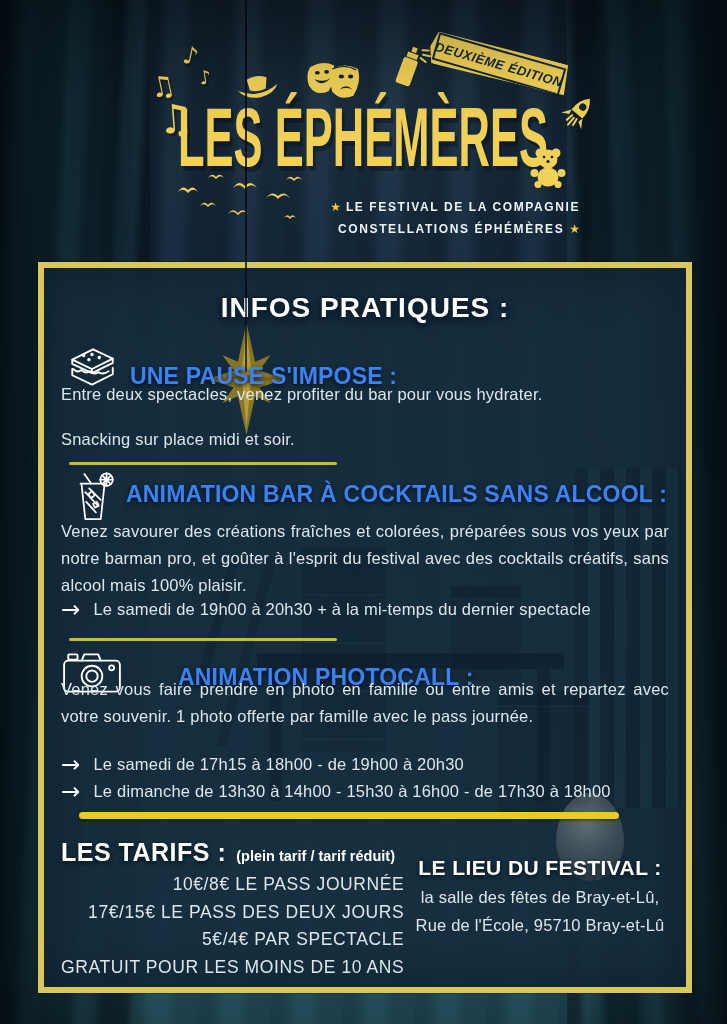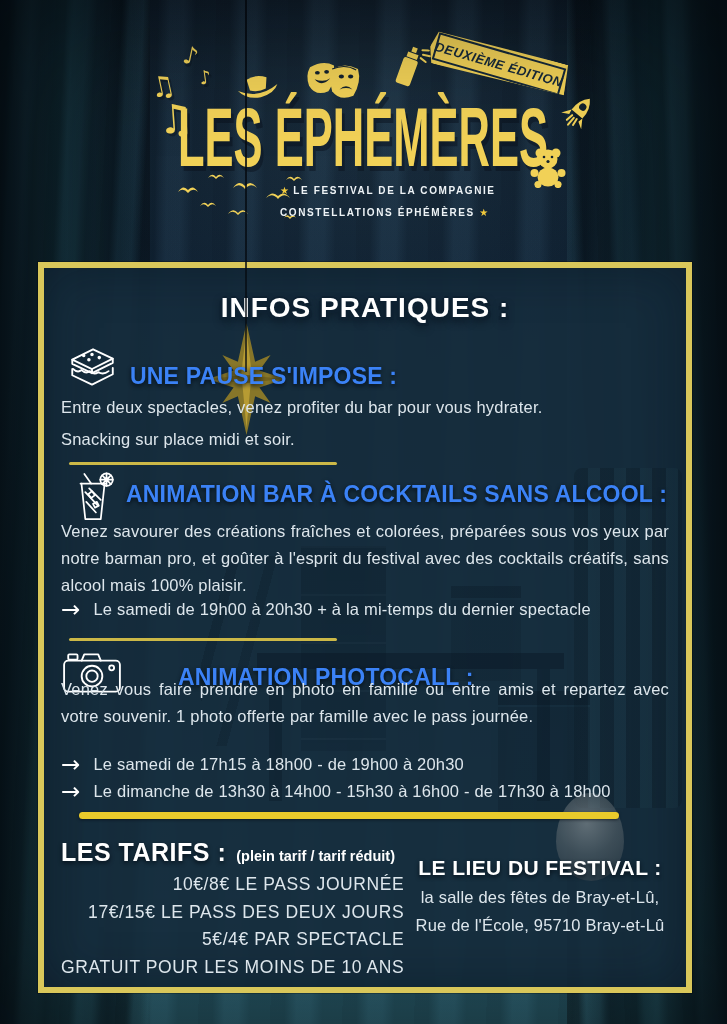--- a/index.html
+++ b/index.html
@@ -38,22 +38,22 @@
     position:absolute; left:428px; top:46px; width:142px; height:36px;
     background:#f1d157; transform:rotate(16deg);
     clip-path:polygon(3% 10%, 97% 0%, 100% 84%, 4% 100%, 0% 55%);
     box-shadow:3px 4px 0 rgba(8,16,26,0.35);
   }
   .badge-inner {
     position:absolute; inset:4px 5px; border:2px solid #16293a;
     display:flex; align-items:center; justify-content:center;
     color:#16293a; font-weight:800; font-style:italic; font-size:13px; letter-spacing:0.5px; white-space:nowrap;
   }
-  .subtitle { position:absolute; left:280px; top:180px; width:300px; 
-    color:#eef3f6; font-weight:700; font-size:10px; letter-spacing:1.6px; line-height:22px; }
+  .subtitle { position:absolute; left:280px; top:196px; width:300px; text-align:right;
+    color:#eef3f6; font-weight:700; font-size:12px; letter-spacing:1.6px; line-height:22px; }
   .subtitle .glyph { color:#f1c93c; font-family:"DejaVu Sans", sans-serif; letter-spacing:0; }
   .string { position:absolute; left:245px; top:0; width:2px; height:372px; z-index:6;
     background:linear-gradient(180deg, rgba(4,9,15,0.9), rgba(6,12,18,0.7)); }
 
   
   .panel { position:absolute; left:38px; top:262px; width:654px; height:731px;
     background:rgba(22,44,61,0.92); border:6px solid #d9c75a; z-index:2;
     box-shadow: inset 0 0 50px rgba(4,14,24,0.4), 0 0 0 1px rgba(0,0,0,0.25); }
   .panel > * { position:absolute; }
 
@@ -217,21 +217,21 @@
       <path d="M7 15 L27 5 L46 14 L26 24 Z"></path>
       <path d="M7 15 L7 19 L26 28 L26 24 M46 14 L46 18 L26 28"></path>
       <path d="M8 24 Q12 28 16 25 Q20 29 24 26 Q28 30 32 27 Q37 30 42 26"></path>
       <path d="M7 24 L7 30 L26 39 L46 29 L46 23"></path>
       <circle cx="18" cy="11" r="0.8" fill="#fff"></circle>
         <circle cx="26" cy="10" r="0.8" fill="#fff"></circle>
       <circle cx="33" cy="13" r="0.8" fill="#fff"></circle>
         <circle cx="23" cy="15" r="0.8" fill="#fff"></circle>
     </svg>
     <div class="sec-title" style="left:86px; top:95px;">UNE PAUSE S'IMPOSE :</div>
-    <div class="body-text pause-line" style="left:17px; top:124px;text-align:center;">Entre deux spectacles, venez profiter du bar pour vous hydrater.</div>
+    <div class="body-text pause-line" style="left:17px; top:111px;text-align:center;">Entre deux spectacles, venez profiter du bar pour vous hydrater.</div>
     <div class="body-text pause-line" style="left:17px; top:156px;">Snacking sur place midi et soir.</div>
 
     <div class="divider" style="left:25px; top:194px;"></div>
 
     <svg class="sec-icon" style="left:27px; top:203px;" width="46" height="54" viewBox="0 0 44 56" fill="none" stroke="#fff" stroke-width="1.8" stroke-linecap="round" stroke-linejoin="round">
       <path d="M8 13 H34"></path>
       <path d="M9 13 L13 50 H29 L33 13"></path>
       <path d="M13 22 L26 36 M14 32 L24 43 M17 18 L29 30"></path>
       <path d="M16 24 l4 -3 l3 4 l-4 3 Z M21 34 l4 -2 l2 4 l-4 2 Z"></path>
       <circle cx="35" cy="9" r="6.5"></circle>

